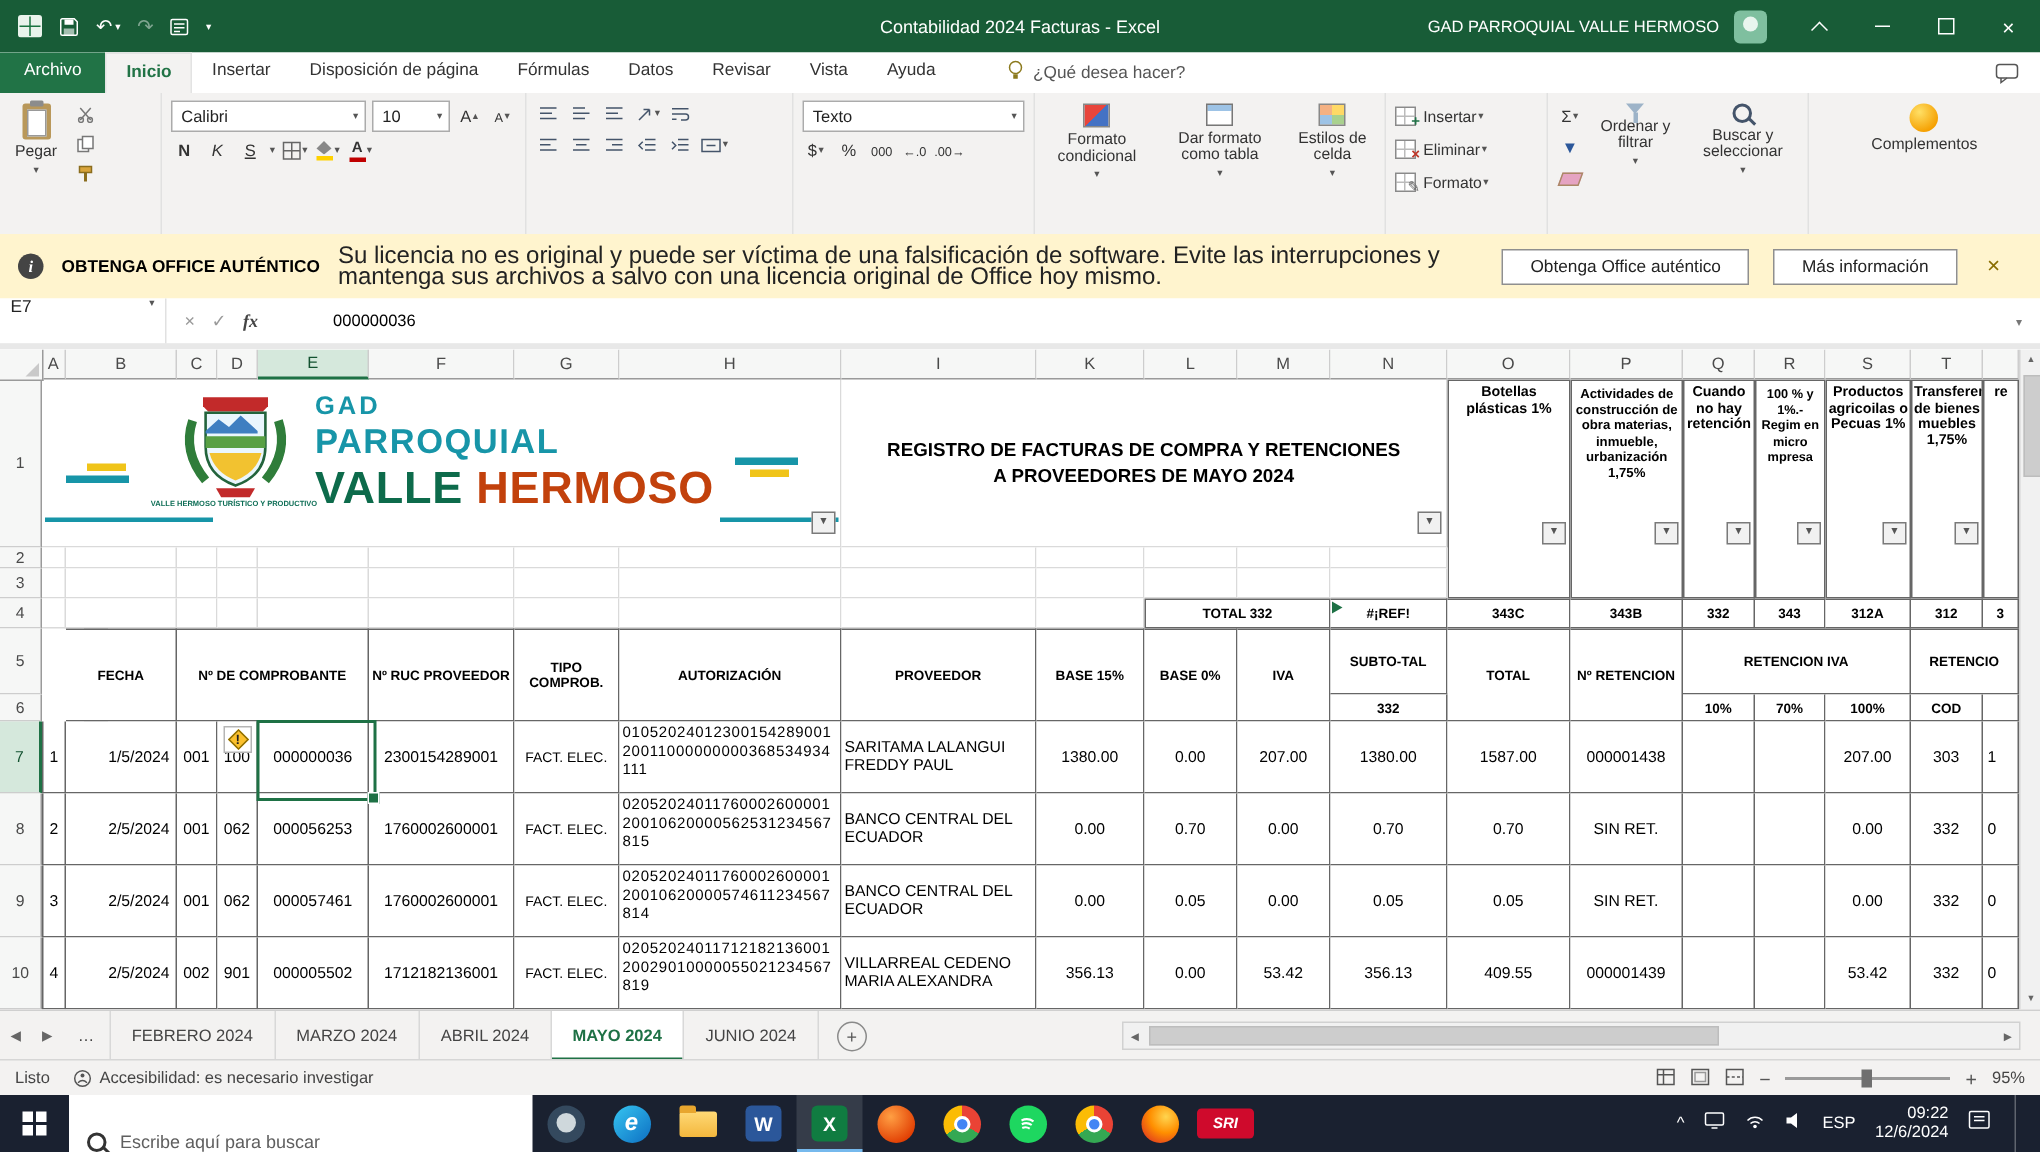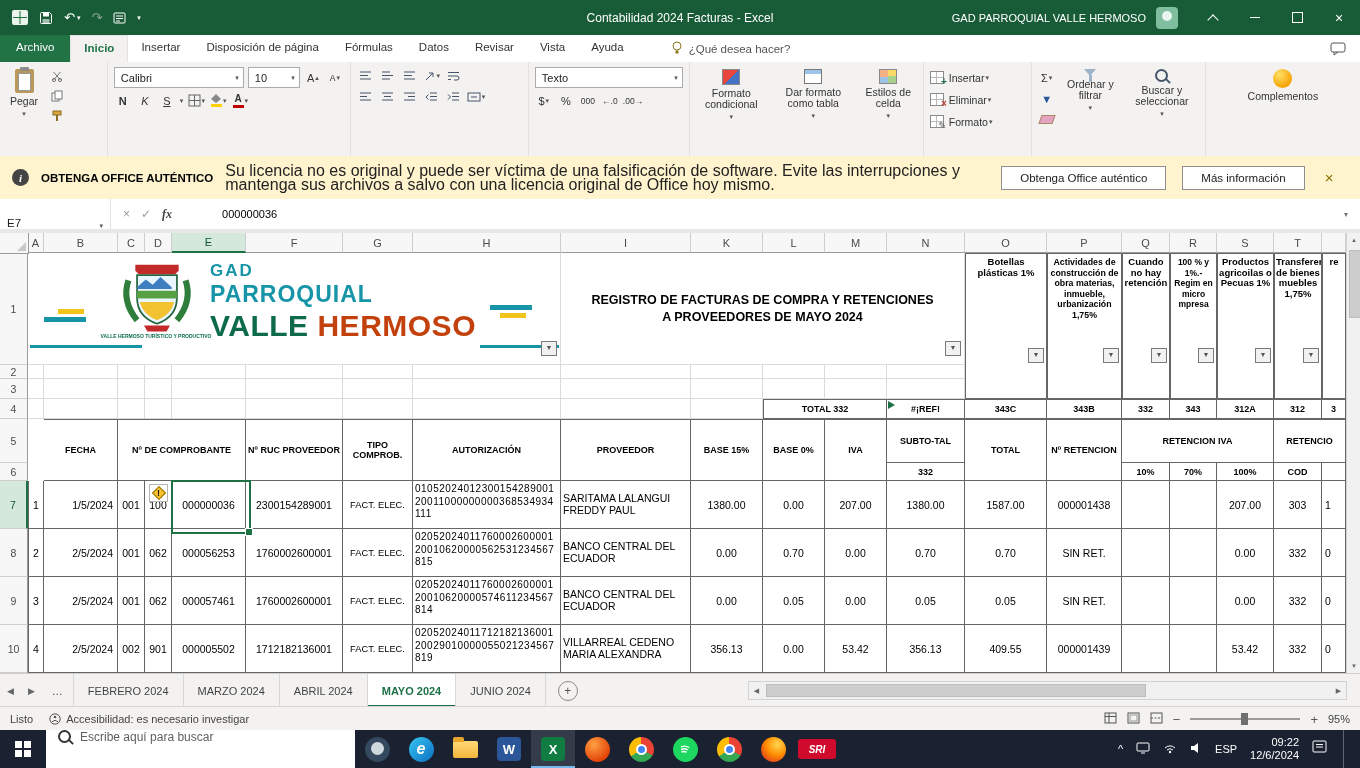--- a/index.html
+++ b/index.html
@@ -62,21 +62,21 @@
 
 .warnbar{position:absolute;top:156px;left:0;right:0;height:43px;background:#fff4ce;display:flex;align-items:center;padding:0 12px;gap:12px}
 .infoic{width:17px;height:17px;border-radius:50%;background:#444;color:#fff;font-size:11px;font-weight:bold;font-style:italic;display:flex;align-items:center;justify-content:center;font-family:"Liberation Serif",serif;flex:none}
 .warn-title{font-weight:bold;font-size:11.5px;white-space:nowrap}
 .warn-msg{font-size:16px;line-height:13.5px;max-width:760px;color:#222}
 .warn-btn{background:#fff;border:1px solid #8f8f8f;padding:5px 18px;font-size:11.5px;white-space:nowrap;color:#222;margin-left:4px}
 .warn-btn:first-of-type{margin-left:auto}
 .warn-close{font-size:15px;color:#8a6d00;padding:0 8px}
 
 .formulabar{position:absolute;top:199px;left:0;right:0;height:30px;background:#fff;display:flex;align-items:center;border-bottom:1px solid #e1e1e1}
-.namebox{width:96px;height:100%;display:flex;align-items:flex-end;justify-content:space-between;padding:0 7px;font-size:11.5px;color:#222;border-right:1px solid #e1e1e1}
+.namebox{width:96px;height:100%;display:flex;align-items:flex-start;justify-content:space-between;padding:0 7px;font-size:11.5px;color:#222;border-right:1px solid #e1e1e1}
 .fb-ics{display:flex;gap:11px;padding:0 12px;align-items:center;color:#9a9a9a;font-size:12px}
 .fb-fx{font-family:"Liberation Serif",serif;font-style:italic;font-weight:bold;color:#444}
 .fb-input{flex:1;font-size:11px;color:#000;padding-left:38px}
 .fb-exp{padding:0 12px;color:#777;font-size:8px}
 .fbgap{position:absolute;top:229px;height:4px;left:0;right:0;background:#e8e8e8}
 
 .sheet{position:absolute;top:233px;left:0;width:1360px;height:440px;background:#fff;overflow:hidden}
 .grid{position:absolute;inset:0}
 .ch{position:absolute;top:0;height:20px;box-sizing:border-box;background:#f6f7f6;border-right:1px solid #cdcdcd;border-bottom:1px solid #9a9a9a;display:flex;align-items:center;justify-content:center;font-size:11px;color:#4a4a4a}
 .ch.sel{background:#d5e8dc;border-bottom:2px solid #1e7145;color:#135230}
@@ -132,21 +132,21 @@
 .st-acc{display:flex;align-items:center;gap:5px}
 .st-right{margin-left:auto;display:flex;align-items:center;gap:10px}
 .zoom-track{width:110px;height:2px;background:#9a9a9a;position:relative}
 .zoom-thumb{position:absolute;left:46%;top:-5px;width:7px;height:12px;background:#6f6f6f}
 .zpm{font-size:13px;color:#555}
 
 .taskbar{position:absolute;top:730px;left:0;right:0;height:38px;background:#1a2130;display:flex;align-items:stretch;color:#fff}
 .tb-start{width:46px;display:flex;align-items:center;justify-content:center}
 .winlogo{display:grid;grid-template-columns:7px 7px;grid-template-rows:7px 7px;gap:1.5px}
 .winlogo span{background:#fff}
-.tb-search{width:285px;background:#fff;color:#5f5f5f;display:flex;align-items:flex-start;gap:9px;font-size:12px;padding:0 12px}
+.tb-search{width:285px;background:#fff;color:#5f5f5f;display:flex;align-items:flex-end;gap:9px;font-size:12px;padding:0 12px}
 .tb-search .mag{border-color:#333}.tb-search .mag::after{background:#333}
 .tbslot{width:44px;display:flex;align-items:center;justify-content:center}
 .tbslot.active{background:rgba(255,255,255,.12);box-shadow:inset 0 -2px 0 #76b9ed}
 .circ{width:25px;height:25px;border-radius:50%;display:flex;align-items:center;justify-content:center;font-weight:bold}
 .edge{background:linear-gradient(135deg,#36c5f1,#0d6fc2);color:#fff;font-size:16px;font-style:italic}
 .moon{background:#34495e;position:relative;overflow:hidden}
 .moon::after{content:"";position:absolute;left:6px;top:5px;width:13px;height:13px;border-radius:50%;background:#cfd8dc;box-shadow:4px -2px 0 0 #34495e}
 .folder{width:25px;height:17px;background:linear-gradient(#ffd976,#f3b73d);border-radius:2px;position:relative}
 .folder::before{content:"";position:absolute;top:-4px;left:0;width:11px;height:5px;background:#e8a62e;border-radius:2px 2px 0 0}
 .sq{width:24px;height:24px;border-radius:4px;display:flex;align-items:center;justify-content:center;color:#fff;font-weight:bold;font-size:13px}

